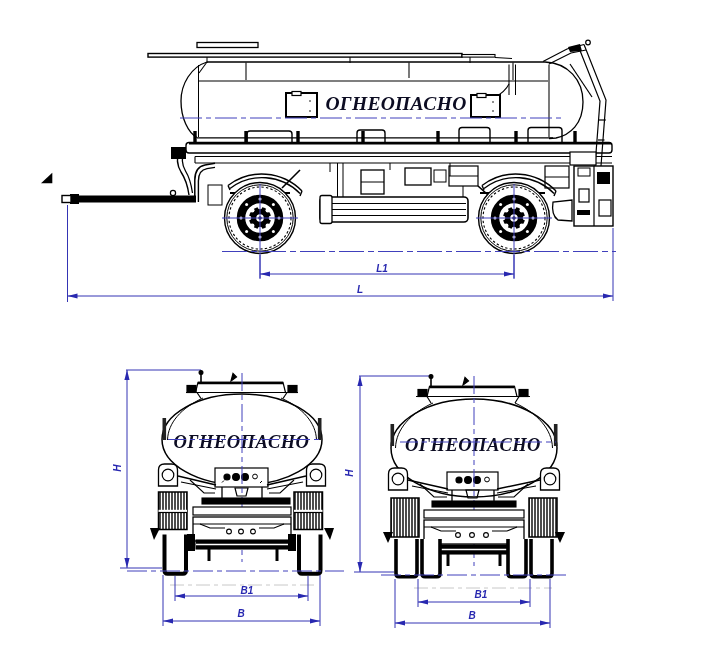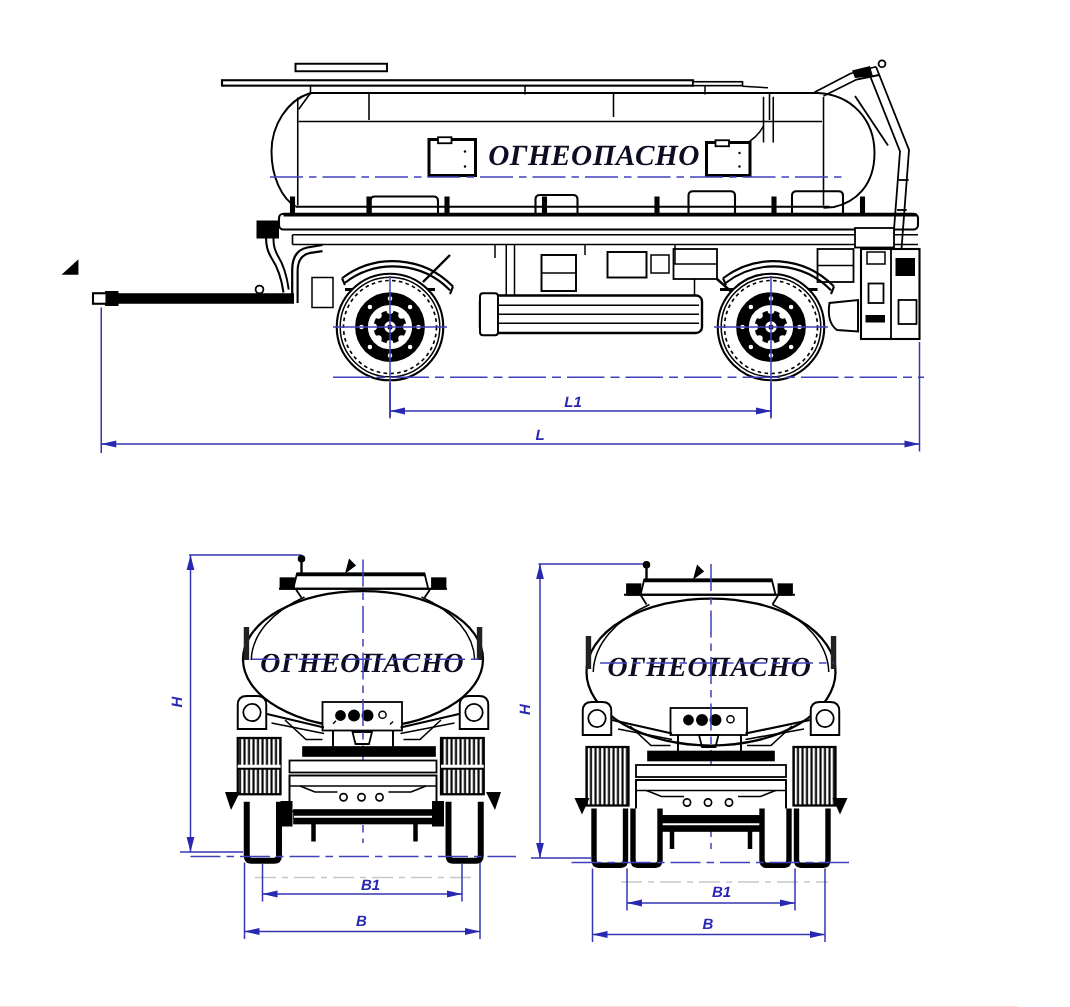--- a/index.html
+++ b/index.html
@@ -1,16 +1,16 @@
 <!DOCTYPE html>
 <html><head>
 <meta charset="utf-8">
 <style>
 html,body{margin:0;padding:0;background:#ffffff;}
-.wrap{width:713px;height:671px;position:relative;background:#ef4444;overflow:hidden;}
+.wrap{width:713px;height:671px;position:relative;background:#14b8a6;overflow:hidden;}
 svg{display:block;}
 text{font-family:"Liberation Sans",sans-serif;}
 .dim{stroke:#3434b4;stroke-width:1;fill:none;}
 .cl{stroke:#4040bc;stroke-width:1;fill:none;}
 .blk{stroke:#000;fill:none;}
 .lbl{fill:#2828b0;font-style:italic;font-weight:bold;font-size:10px;font-family:"Liberation Sans",sans-serif;}
 .ogn{fill:#0c0c22;font-style:italic;font-weight:bold;font-family:"Liberation Serif",serif;}
 </style>
 </head>
 <body>

